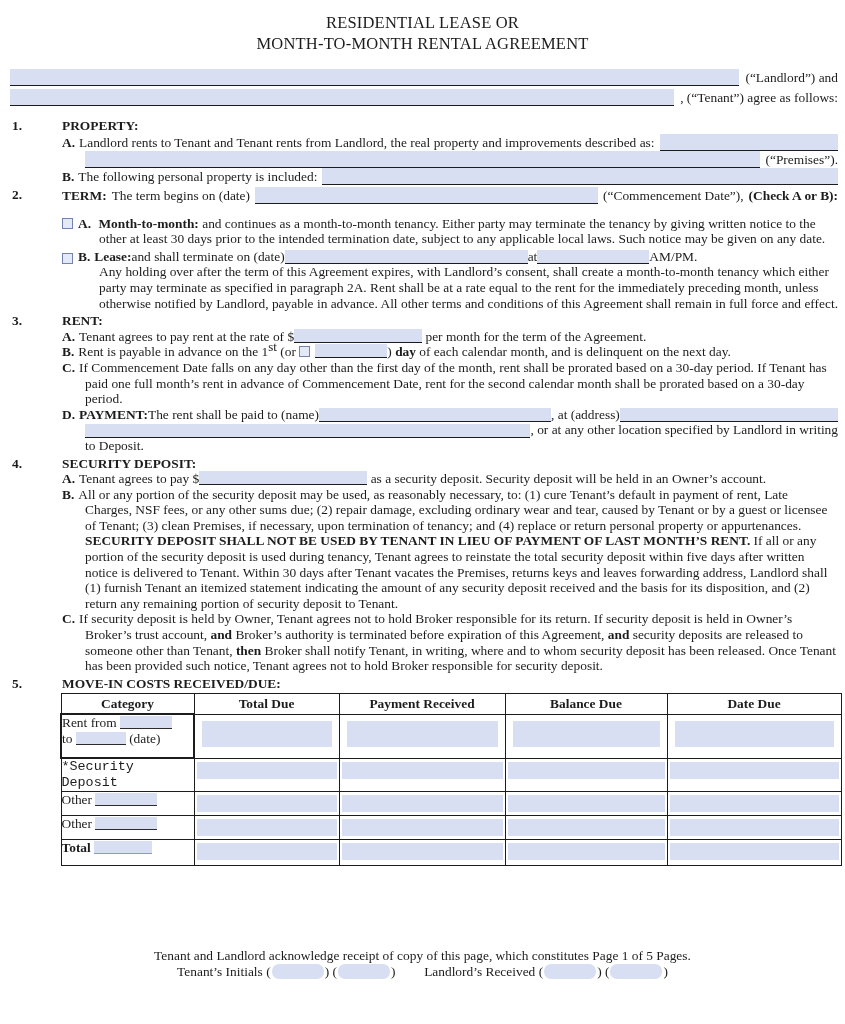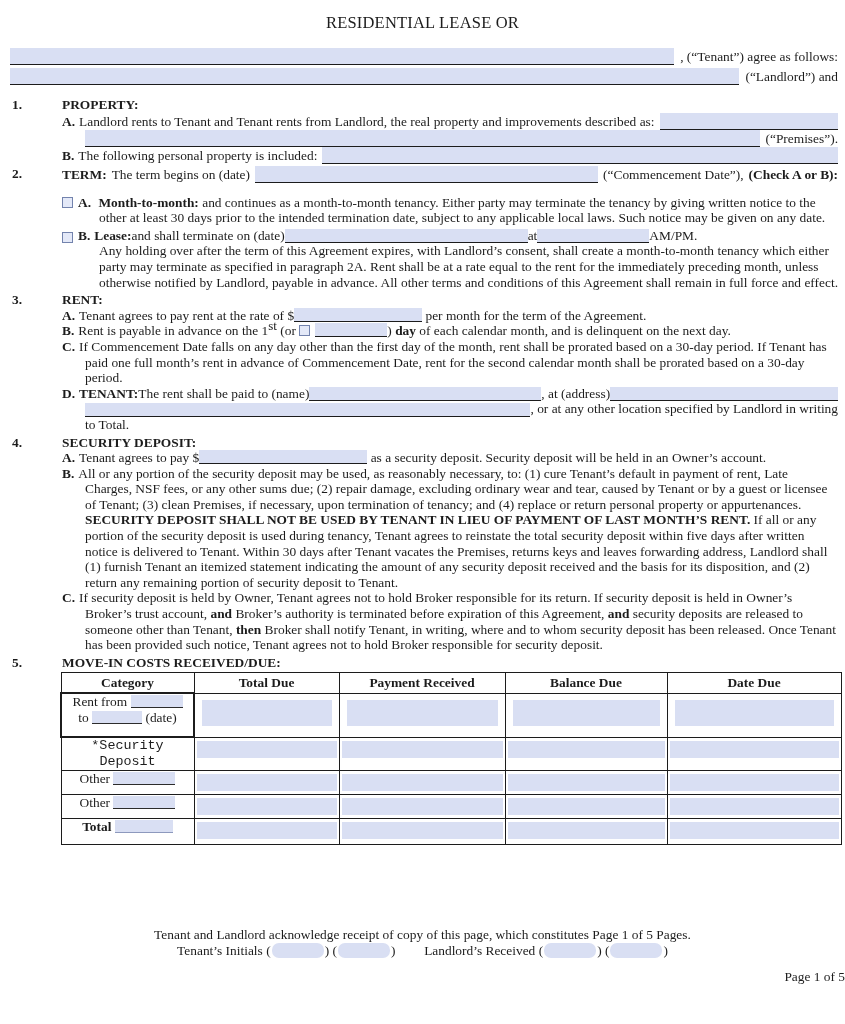--- a/index.html
+++ b/index.html
@@ -31,21 +31,21 @@
   .cbhang{padding-left:37px;text-indent:-37px;margin-top:12px;}
   .cbwrap{padding-left:37px;margin-top:2px;}
   .cbfirst{margin-left:-37px;display:flex;align-items:flex-end;white-space:nowrap;}
   .cb{display:inline-block;width:9px;height:9px;border:1.2px solid #7383ad;background:#e4e9f8;margin-right:5px;vertical-align:-1px;}
   .ind{padding-left:23px;}
   .iline{display:flex;align-items:flex-end;}
   .iline .t{white-space:nowrap;}
   .ifirst{margin-left:-23px;}
 
   table.movein{border-collapse:collapse;width:780px;table-layout:fixed;margin:2px 0 0 -2px;}
-  .movein th,.movein td{border:1.6px solid #1c1c1c;padding:0;vertical-align:top;text-align:center;}
+  .movein th,.movein td{border:1.6px solid #1c1c1c;padding:0;vertical-align:top;}
   .movein th{font-weight:bold;height:19px;text-align:center;vertical-align:middle;}
   .movein td.thick{border-width:2.2px;}
   .catcell{padding:2px 5px;}
   .bluebox{background:#d9dff3;height:26px;margin:6px 7px;}
   .blueband{background:#d9dff3;height:17px;margin:3px 2px;}
   .ufld{display:inline-block;height:12px;background:#d9dff3;border-bottom:1.5px solid #2c2c2c;vertical-align:-2px;}
   .ufld.blu{border-bottom-color:#8d99bd;}
 
   .footer{text-align:center;margin-top:82px;}
   .inits{margin-top:1px;}
@@ -53,30 +53,31 @@
   .initgap{display:inline-block;width:22px;}
   .pageno{text-align:right;margin:10px 0 0 0;}
 </style>
 </head>
 <body>
 
 <div class="page">
 
   <div class="title">
     <div>RESIDENTIAL LEASE OR</div>
+    <div>MONTH-TO-MONTH RENTAL AGREEMENT</div>
   </div>
 
   <div style="margin-top:15px;">
     <div class="introline">
       <span class="fldgrow"></span>
-      <span class="txt">, (“Tenant”) agree as follows:</span>
+      <span class="txt">(“Landlord”) and</span>
     </div>
     <div class="introline">
       <span class="fldgrow"></span>
-      <span class="txt">(“Landlord”) and</span>
+      <span class="txt">, (“Tenant”) agree as follows:</span>
     </div>
   </div>
 
   <div class="secs">
 
     <div class="sec">
       <div class="num">1.</div>
       <div class="bod">
         <div class="b">PROPERTY:</div>
         <div class="flexline">
@@ -135,31 +136,31 @@
         </div>
         <div>
           <span class="b lbl">B.</span><span>Rent is payable in advance on the 1</span><sup>st</sup> <span>(or</span> <span class="cb"></span><span class="fld" style="width:72px;"></span><span>)</span> <span class="b">day</span> <span>of each calendar month, and is delinquent on the next day.</span>
         </div>
         <div class="hang">
           <span class="b lbl">C.</span><span>If Commencement Date falls on any day other than the first day of the month, rent shall be prorated based on a 30-day period. If Tenant has paid one full month’s rent in advance of Commencement Date, rent for the second calendar month shall be prorated based on a 30-day period.</span>
         </div>
         <div class="ind">
           <div class="iline ifirst">
             <span class="b t lbl">D.</span>
-            <span class="b t">TENANT:</span>
+            <span class="b t">PAYMENT:</span>
             <span class="t g">The rent shall be paid to (name)</span>
             <span class="fld g" style="width:232px;"></span>
             <span class="t">, at (address)</span>
             <span class="fldgrow g" style="min-width:120px;height:13px;"></span>
           </div>
           <div class="iline">
             <span class="fldgrow" style="height:13px;"></span>
             <span class="t">, or at any other location specified by Landlord in writing</span>
           </div>
-          <div>to Total.</div>
+          <div>to Deposit.</div>
         </div>
       </div>
     </div>
 
     <div class="sec">
       <div class="num">4.</div>
       <div class="bod">
         <div class="b">SECURITY DEPOSIT:</div>
         <div>
           <span class="b lbl">A.</span><span>Tenant agrees to pay $</span><span class="fld" style="width:168px;"></span> <span>as a security deposit. Security deposit will be held in an Owner’s account.</span>

